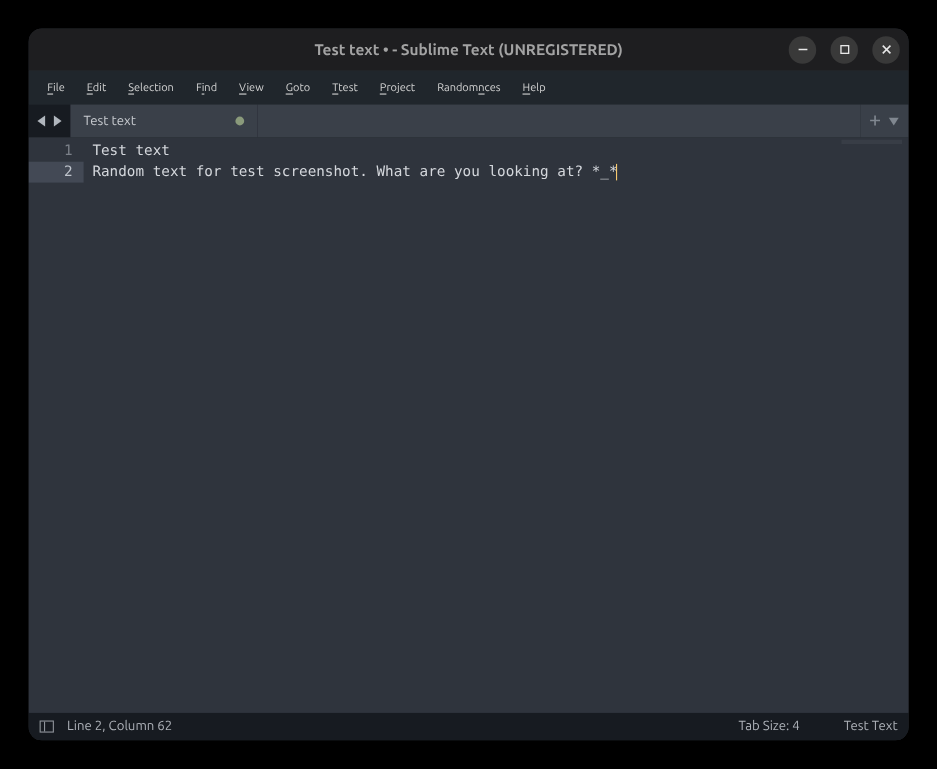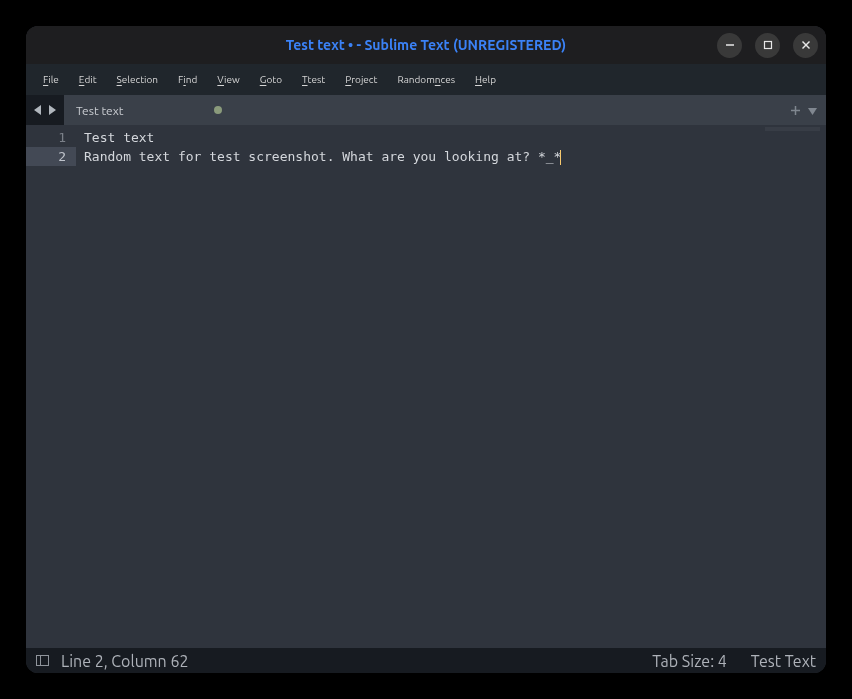--- a/index.html
+++ b/index.html
@@ -29,21 +29,21 @@
     }
     .titlebar {
       height: 38px;
       background: #1e1e20;
       display: flex;
       align-items: center;
       position: relative;
       padding: 0 10px;
     }
     .title-text {
-      color: #3b82f6;
+      color: #a3a3a3;
       font-size: 14px;
       font-weight: bold;
       position: absolute;
       left: 50%;
       transform: translateX(-50%);
       white-space: nowrap;
     }
     .win-controls {
       position: absolute;
       right: 8px;
@@ -185,33 +185,33 @@
       background: #f7c96e;
       vertical-align: middle;
       margin-left: -1px;
     }
     .statusbar {
       height: 25px;
       background: #171b21;
       display: flex;
       align-items: center;
       color: #aeb2b9;
-      font-size: 16px;
+      font-size: 12px;
       padding: 0 10px;
     }
     .status-left {
       display: flex;
       align-items: center;
       gap: 12px;
     }
     .status-right {
       margin-left: auto;
       display: flex;
       align-items: center;
-      gap: 24px;
+      gap: 40px;
     }
     .panel-icon {
       width: 13px;
       height: 11px;
       border: 1px solid #8f949b;
       position: relative;
     }
     .panel-icon::before {
       content: "";
       position: absolute;

